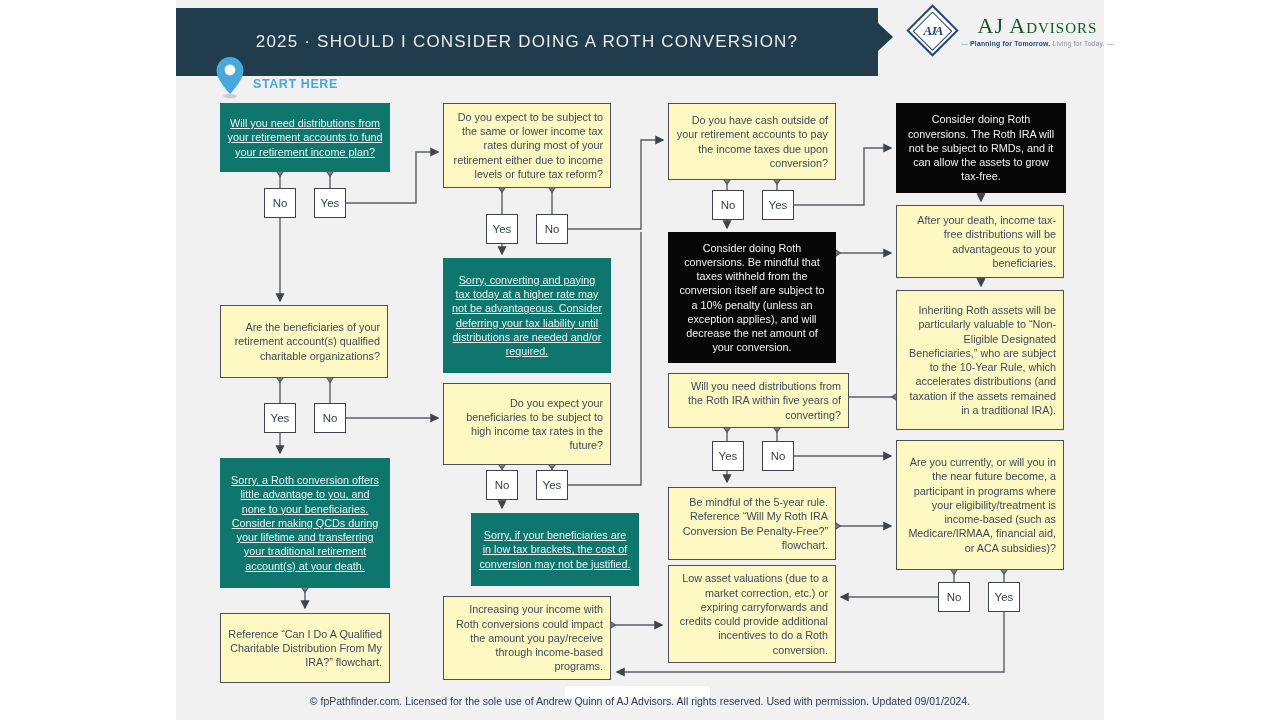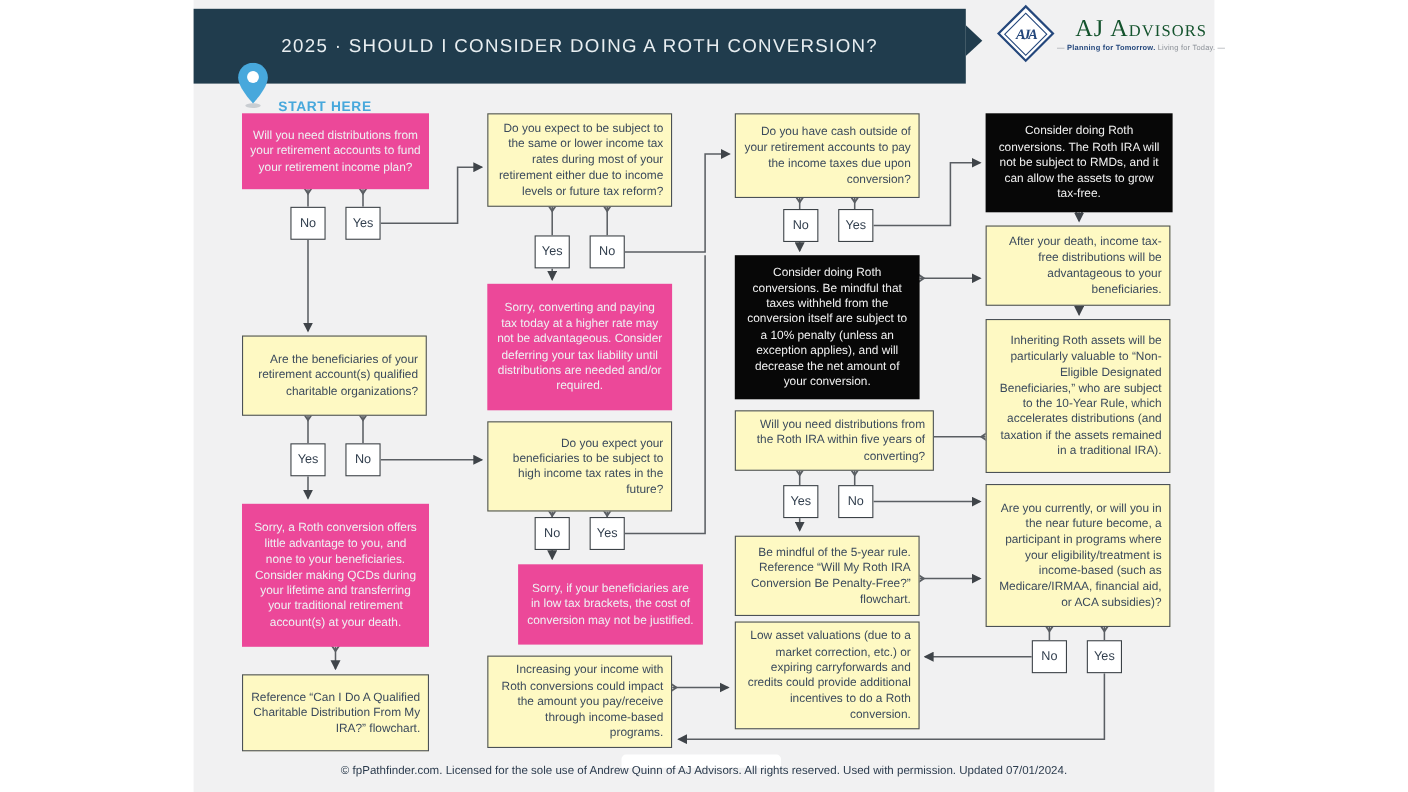--- a/index.html
+++ b/index.html
@@ -19,26 +19,26 @@
   .diamond-inner{width:26px;height:26px;border:1px solid #24477c;display:flex;align-items:center;justify-content:center;}
   .monogram{transform:rotate(-45deg);font-family:"Liberation Serif",serif;font-style:italic;font-weight:bold;
           font-size:13px;color:#24477c;letter-spacing:-2px;}
   .logo-text{display:flex;flex-direction:column;align-items:center;}
   .logo-name{font-family:"Liberation Serif",serif;font-variant:small-caps;font-size:22px;color:#14532d;
           letter-spacing:1px;line-height:1;}
   .logo-tagline{font-size:6.8px;color:#8a8f96;margin-top:3px;letter-spacing:.2px;white-space:nowrap;}
   .logo-tagline b{color:#24477c;}
   
   #start-pin{position:absolute;left:216px;top:57px;}
-  #start-label{position:absolute;left:253px;top:90px;font-size:12.5px;font-weight:bold;color:#47a8dc;letter-spacing:.6px;}
+  #start-label{position:absolute;left:253px;top:77px;font-size:12.5px;font-weight:bold;color:#47a8dc;letter-spacing:.6px;}
   
   .node{position:absolute;display:flex;align-items:center;justify-content:center;text-align:center;
         font-size:10.8px;line-height:1.32;color:#3b4a5c;padding:4px 7px;box-sizing:border-box;}
   .node.white{background:#fef9c3;border:1.4px solid #4b5157;text-align:right;}
-  .node.teal{background:#ec4899;color:#eef2f4;}
+  .node.teal{background:#0f766e;color:#eef2f4;text-decoration:underline;}
   .node.black{background:#070707;color:#f2f2f2;}
   .choice{position:absolute;width:32px;height:30px;background:#ffffff;border:1.5px solid #3c4247;
         display:flex;align-items:center;justify-content:center;font-size:11.5px;color:#323f4e;box-sizing:border-box;}
   #connector-layer{position:absolute;left:0;top:0;pointer-events:none;}
   
   #footer-tab{position:absolute;left:565px;top:686px;width:145px;height:12px;background:#ffffff;border-radius:4px 4px 0 0;}
   #footer{position:absolute;left:176px;top:695px;width:928px;text-align:center;font-size:10.5px;color:#2c3c4e;}
 </style>
 </head>
 <body>
@@ -147,14 +147,14 @@
       <div class="choice" style="left: 314px; top: 403px;">No</div>
       <div class="choice" style="left: 486px; top: 470px;">No</div>
       <div class="choice" style="left: 536px; top: 470px;">Yes</div>
       <div class="choice" style="left: 712px; top: 441px;">Yes</div>
       <div class="choice" style="left: 762px; top: 441px;">No</div>
       <div class="choice" style="left: 938px; top: 582px;">No</div>
       <div class="choice" style="left: 988px; top: 582px;">Yes</div>
     </div>
 
   <div id="footer-tab"></div>
-  <div id="footer">© fpPathfinder.com. Licensed for the sole use of Andrew Quinn of AJ Advisors. All rights reserved. Used with permission. Updated 07/01/2024.</div>
+  <div id="footer">© fpPathfinder.com. Licensed for the sole use of Andrew Quinn of AJ Advisors. All rights reserved. Used with permission. Updated 09/01/2024.</div>
 </div>
 
 </body></html>

